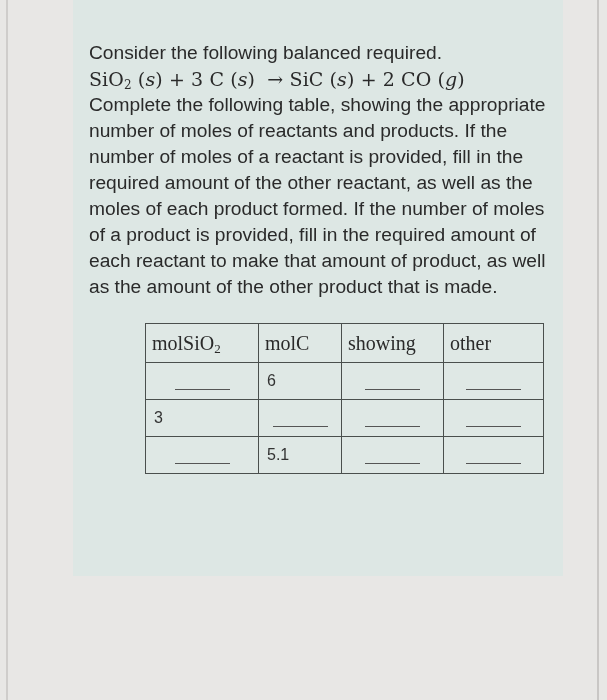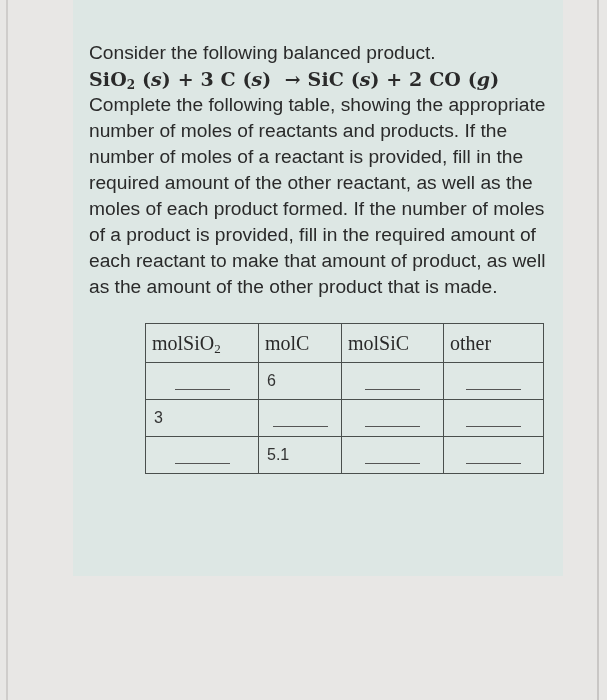--- a/index.html
+++ b/index.html
@@ -36,21 +36,20 @@
     font-size: 19.2px;
     line-height: 26px;
   }
   .question p { margin: 0; }
   .equation {
     font-family: "DejaVu Serif", "Liberation Serif", serif;
     font-size: 19px;
     line-height: 26px;
     color: #2a2a2a;
     letter-spacing: 0.1px;
-    font-weight: bold;
   }
   .equation i { font-style: italic; }
   .equation sub { font-size: 12px; vertical-align: -3px; line-height: 0; }
   table.moles {
     position: absolute;
     left: 145px; top: 323px;
     border-collapse: collapse;
     background: #dfe8e5;
     padding-left: 44px;
   }
@@ -96,41 +95,41 @@
 </style>
 </head>
 <body>
 
 <div class="edge-left"></div>
 <div class="edge-right"></div>
 
 <div class="panel"></div>
 
 <div class="question">
-  <p>Consider the following balanced product.</p>
+  <p>Consider the following balanced required.</p>
   <div class="equation">
     <span>SiO</span><sub>2</sub>
     (<i>s</i>)
     <span>+ 3 C</span>
     (<i>s</i>)
     &nbsp;<span>→</span>
     <span>SiC</span>
     (<i>s</i>)
     <span>+ 2 CO</span>
     (<i>g</i>)
   </div>
   <p>Complete the following table, showing the appropriate number of moles of reactants and products. If the number of moles of a reactant is provided, fill in the required amount of the other reactant, as well as the moles of each product formed. If the number of moles of a product is provided, fill in the required amount of each reactant to make that amount of product, as well as the amount of the other product that is made.</p>
 </div>
 
 <table class="moles">
   <thead>
     <tr>
       <th class="col0"><span>molSiO</span><sub>2</sub></th>
       <th class="col1"><span>molC</span></th>
-      <th class="col2"><span>molSiC</span></th>
+      <th class="col2"><span>showing</span></th>
       <th class="col3"><span>other</span></th>
     </tr>
   </thead>
   <tbody id="tbody">
       <tr>
         <td class="col0">
           <span class="blank"></span>
         </td>
         <td class="col1">
           <span class="given">6</span>

